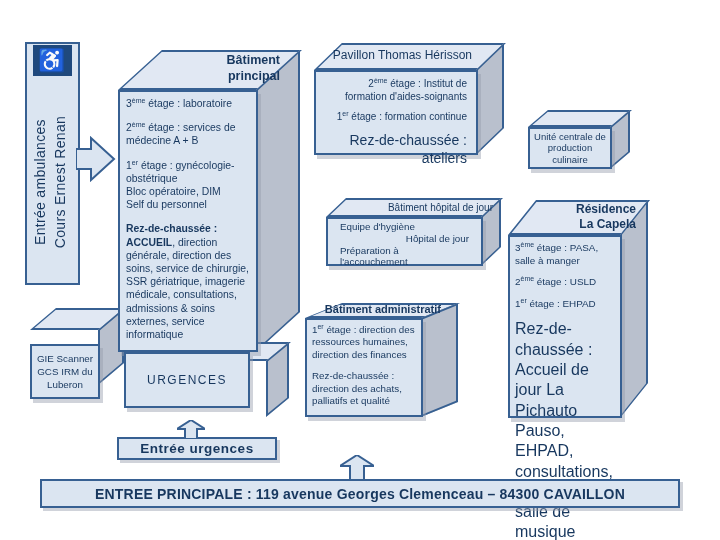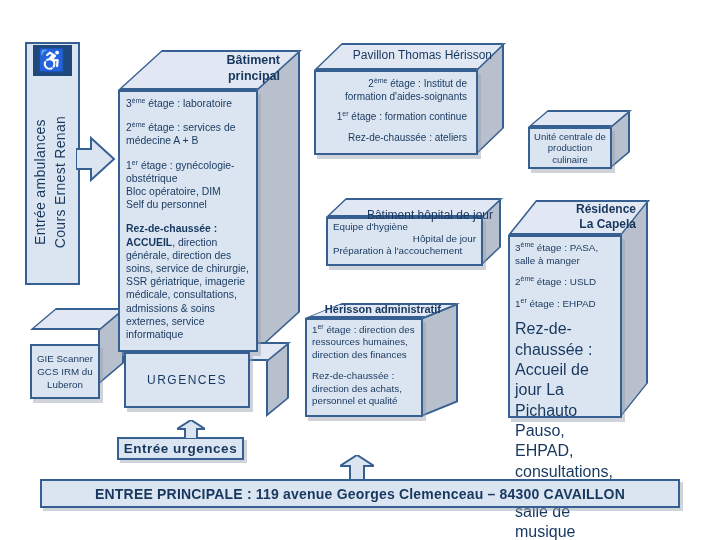--- a/index.html
+++ b/index.html
@@ -54,52 +54,52 @@
 Bloc opératoire, DIM
 Self du personnel</p>
       <p class="para"><span class="b">Rez-de-chaussée : ACCUEIL</span><span>, direction générale, direction des soins, service de chirurgie, SSR gériatrique, imagerie médicale, consultations, admissions &amp; soins externes, service informatique</span></p>
       <p class="para">Sous-sol : pharmacie, lingerie</p>
     </div>
   </div>
 
   <div>
     <div class="face top" style="left:314px;top:43px;width:164px;height:27px;transform:skewX(-46deg)"></div>
     <div class="face side" style="left:476px;top:70px;width:28px;height:85px;transform:skewY(-44deg)"></div>
-    <div class="title reg" style="left:328px;top:48px;width:164px;font-size:12px">Pavillon Thomas Hérisson</div>
+    <div class="title reg" style="left:308px;top:48px;width:164px;font-size:12px">Pavillon Thomas Hérisson</div>
     <div class="face front" style="left:314px;top:70px;width:164px;height:85px;padding:6px 9px;text-align:right">
       <p class="para" style="font-size:10px;margin-bottom:8px">2<sup>ème</sup> étage : Institut de formation d'aides-soignants</p>
       <p class="para" style="font-size:10px;margin-bottom:8px">1<sup>er</sup> étage : formation continue</p>
-      <p class="para" style="font-size:10px">Rez-de-chaussée : ateliers</p>
+      <p class="para" style="font-size:14px">Rez-de-chaussée : ateliers</p>
     </div>
   </div>
 
   <div>
     <div class="face top" style="left:528px;top:110px;width:84px;height:17px;transform:skewX(-49.6deg)"></div>
     <div class="face side" style="left:610px;top:127px;width:20px;height:42px;transform:skewY(-40.4deg)"></div>
     <div class="face front center-txt" style="left:528px;top:127px;width:84px;height:42px;font-size:9.5px;line-height:1.2;padding:1px">Unité centrale de production culinaire</div>
   </div>
 
   <div>
     <div class="face top" style="left:326px;top:198px;width:157px;height:19px;transform:skewX(-46.5deg)"></div>
     <div class="face side" style="left:481px;top:217px;width:20px;height:49px;transform:skewY(-43.5deg)"></div>
-    <div class="title reg" style="left:336px;top:208px;width:157px;font-size:12px">Bâtiment hôpital de jour</div>
-    <div class="face front" style="left:326px;top:217px;width:157px;height:49px;padding:2px 5px">
+    <div class="title reg" style="left:336px;top:202px;width:157px;font-size:10px">Bâtiment hôpital de jour</div>
+    <div class="face front" style="left:326px;top:217px;width:157px;height:49px;padding:2px 12px">
       <div class="bl align-l">Equipe d'hygiène</div>
       <div class="bl align-r">Hôpital de jour</div>
       <div class="bl align-l">Préparation à l'accouchement</div>
     </div>
   </div>
 
   <div>
     <div class="face top" style="left:305px;top:303px;width:118px;height:15px;transform:skewX(-68deg)"></div>
     <div class="face side" style="left:421px;top:318px;width:37px;height:99px;transform:skewY(-22deg)"></div>
-    <div class="title" style="left:323px;top:303px;width:118px;font-size:11px">Hérisson administratif</div>
+    <div class="title" style="left:323px;top:303px;width:118px;font-size:11px">Bâtiment administratif</div>
     <div class="face front" style="left:305px;top:318px;width:118px;height:99px;padding:4px 5px">
       <p class="para" style="font-size:9.8px;margin-bottom:9px">1<sup>er</sup> étage : direction des ressources humaines, direction des finances</p>
-      <p class="para" style="font-size:9.8px">Rez-de-chaussée : direction des achats, personnel et qualité</p>
+      <p class="para" style="font-size:9.8px">Rez-de-chaussée : direction des achats, palliatifs et qualité</p>
     </div>
   </div>
 
   <div>
     <div class="face top" style="left:508px;top:200px;width:114px;height:35px;transform:skewX(-38.7deg)"></div>
     <div class="face side" style="left:620px;top:235px;width:28px;height:183px;transform:skewY(-51.3deg)"></div>
     <div class="title" style="left:522px;top:202px;width:114px;font-size:12px">Résidence
 La Capela</div>
     <div class="face front" style="left:508px;top:235px;width:114px;height:183px;padding:5px">
       <p class="para" style="font-size:9.9px;margin-bottom:9px">3<sup>ème</sup> étage : PASA, salle à manger</p>
@@ -119,20 +119,20 @@
 
   <div>
     <div class="face top" style="left:124px;top:342px;width:144px;height:19px;transform:skewX(-50.4deg)"></div>
     <div class="face side" style="left:266px;top:361px;width:23px;height:56px;transform:skewY(-39.6deg)"></div>
     <div class="face front center-txt" style="left:124px;top:352px;width:126px;height:56px;font-size:12px;letter-spacing:1.5px">URGENCES</div>
   </div>
 
   <svg class="arrow-svg" style="left:177px;top:420px" width="28" height="19">
     <polygon points="8,19 8,9 0,9 14,0 28,9 20,9 20,19" fill="#dbe5f1" stroke="#376092" stroke-width="2"></polygon>
   </svg>
-  <div class="labelbox" style="left:117px;top:437px;width:127px;height:23px;font-size:13.5px;font-weight:bold;letter-spacing:.5px">Entrée urgences</div>
+  <div class="labelbox" style="left:117px;top:437px;width:160px;height:23px;font-size:13.5px;font-weight:bold;letter-spacing:.5px">Entrée urgences</div>
 
   <svg class="arrow-svg" style="left:340px;top:455px" width="34" height="25">
     <polygon points="10,25 10,11 0,11 17,0 34,11 24,11 24,25" fill="#dbe5f1" stroke="#376092" stroke-width="2"></polygon>
   </svg>
   <div class="labelbox" style="left:40px;top:479px;width:640px;height:29px;font-size:14px;font-weight:600;letter-spacing:.2px">ENTREE PRINCIPALE : 119 avenue Georges Clemenceau – 84300 CAVAILLON</div>
 
 </div>
 
 </body></html>

